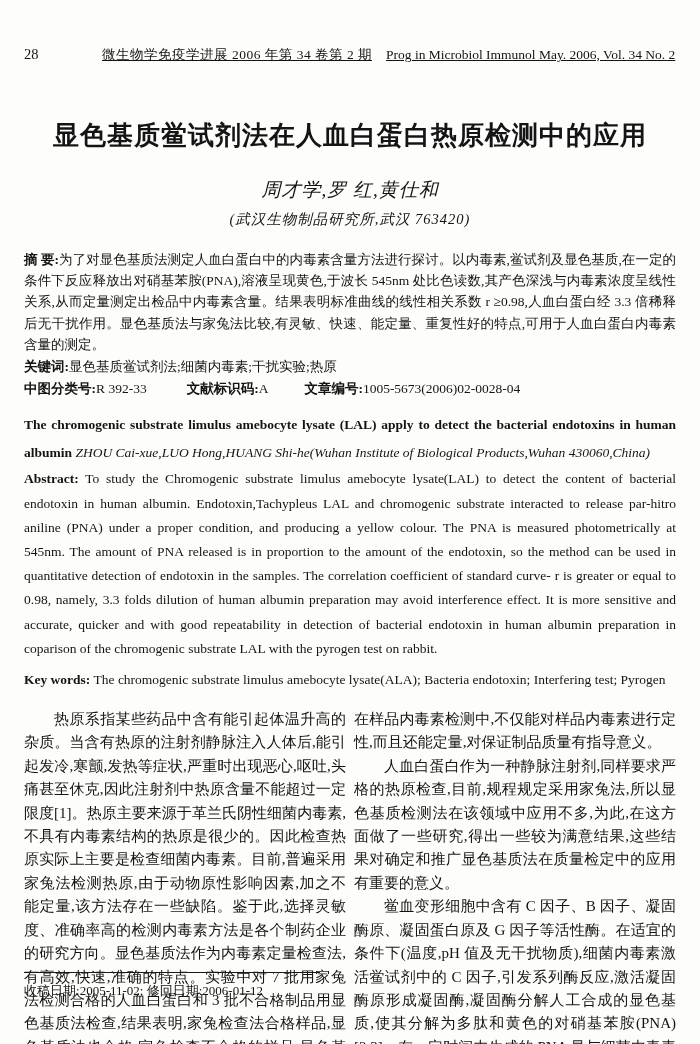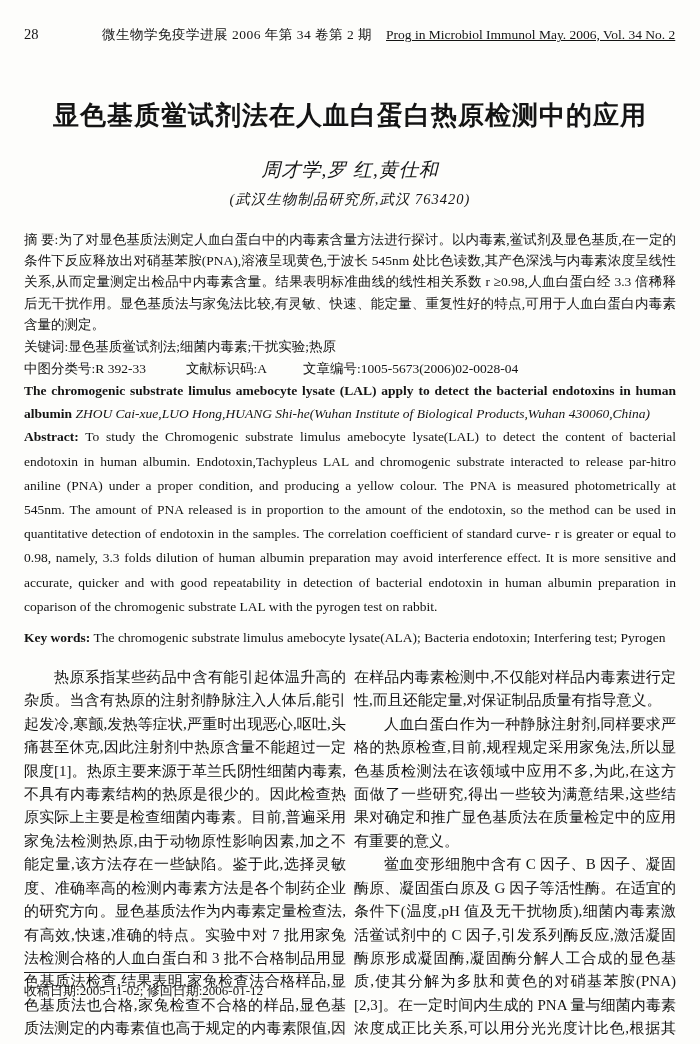--- a/index.html
+++ b/index.html
@@ -19,21 +19,21 @@
     height: 836px;
   }
 
   
   .hdr {
     display: flex;
     align-items: baseline;
     font-size: 13.5px;
   }
   .hdr .pgnum { width: 78px; font-size: 14.5px; }
-  .hdr .jcn { margin-right: 14px; letter-spacing: 0.5px; }
+  .hdr .jcn { text-decoration: underline; margin-right: 14px; letter-spacing: 0.5px; margin-top: 20px; }
   .hdr .jen { text-decoration: underline; }
 
   
   .title-cn {
     margin-top: 54px;
     text-align: center;
     font-size: 26px;
     font-weight: bold;
     letter-spacing: 1px;
   }
@@ -52,39 +52,40 @@
     letter-spacing: 1px;
   }
 
   
   .abs-cn {
     margin-top: 20px;
     font-size: 13.5px;
     line-height: 21.2px;
     text-align: justify;
   }
-  .abs-cn b, .kw-cn b, .meta b { font-weight: normal; }
+  .abs-cn b, .kw-cn b, .meta b { font-weight: bold; }
   .kw-cn {
     font-size: 13.5px;
     line-height: 21.2px;
     margin-top: 1px;
   }
   .meta {
     font-size: 13.5px;
     line-height: 21.2px;
     margin-top: 1px;
   }
   .meta .seg { margin-right: 0; }
   .meta .gap1 { display: inline-block; width: 40px; }
   .meta .gap2 { display: inline-block; width: 36px; }
 
   
   .en-title {
+    margin-top: 12px;
     font-size: 13.5px;
-    line-height: 23px;
+    line-height: 28px;
     text-align: justify;
   }
   .en-title .t { font-weight: bold; }
   .en-title .a { font-style: italic; }
   .en-abs {
     font-size: 13.5px;
     line-height: 24.2px;
     text-align: justify;
   }
   .en-abs .lbl { font-weight: bold; }

